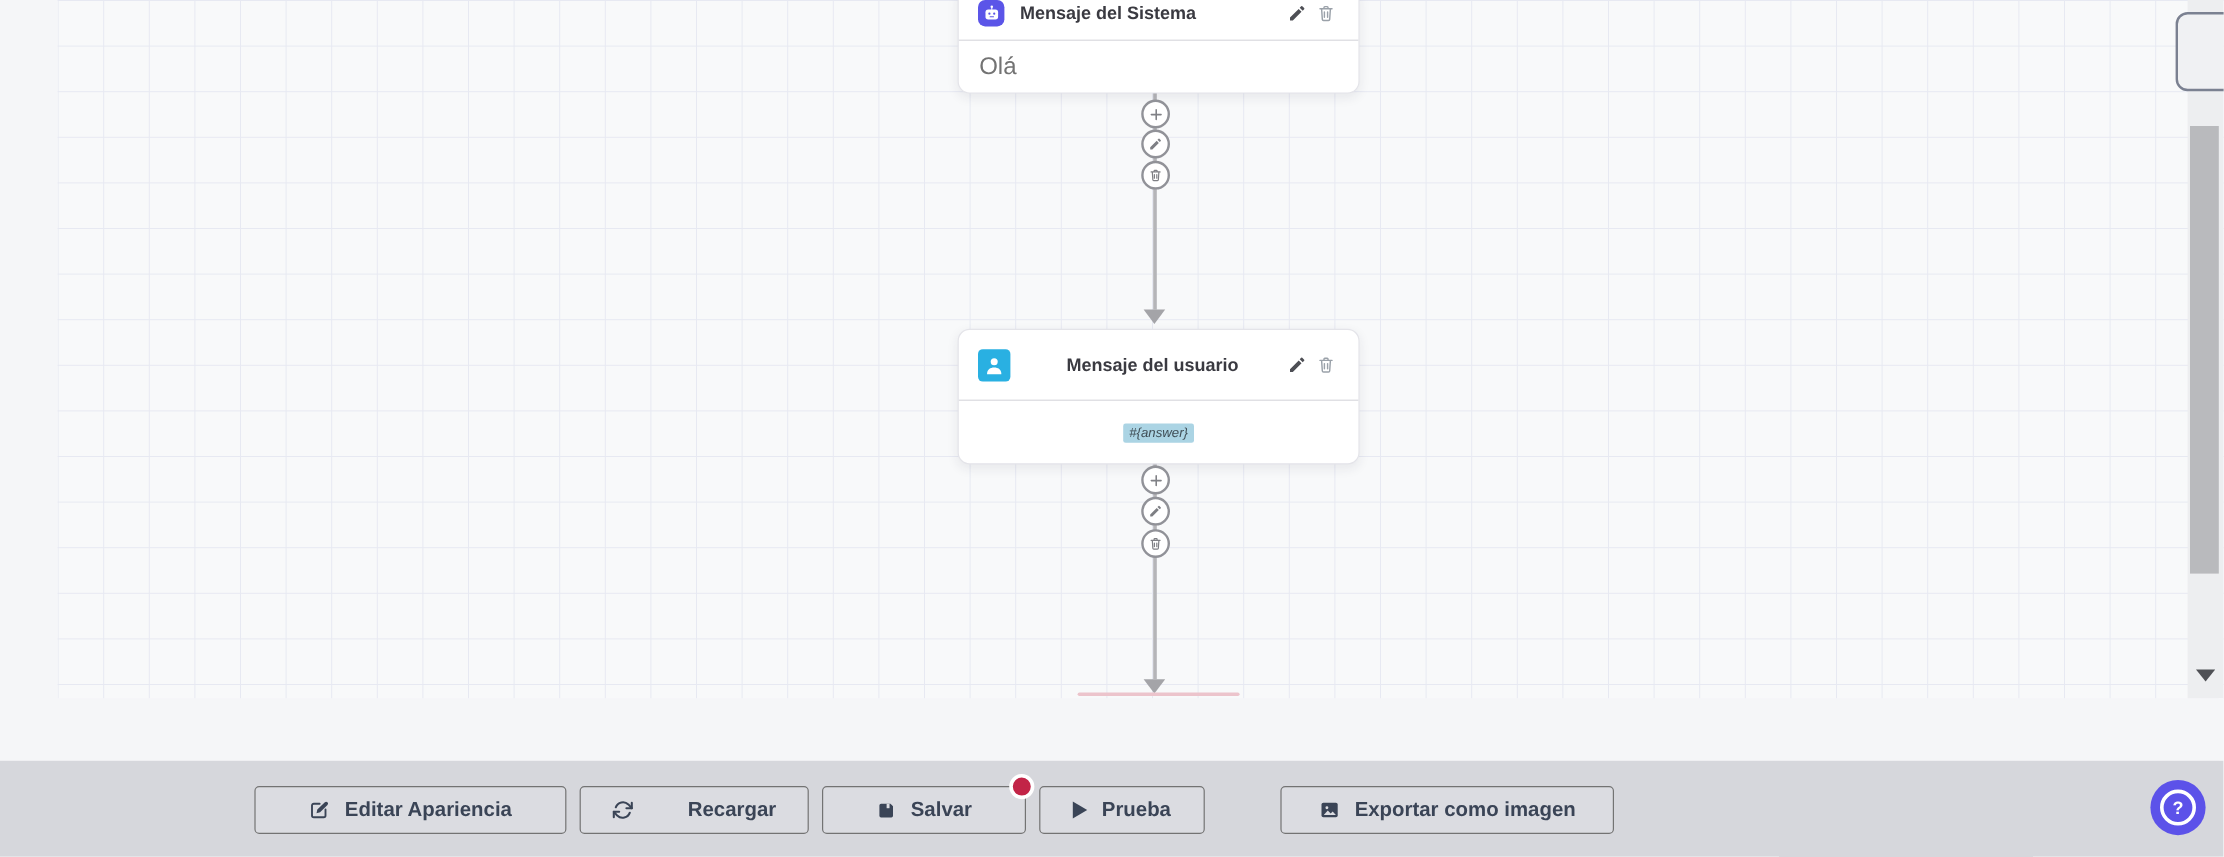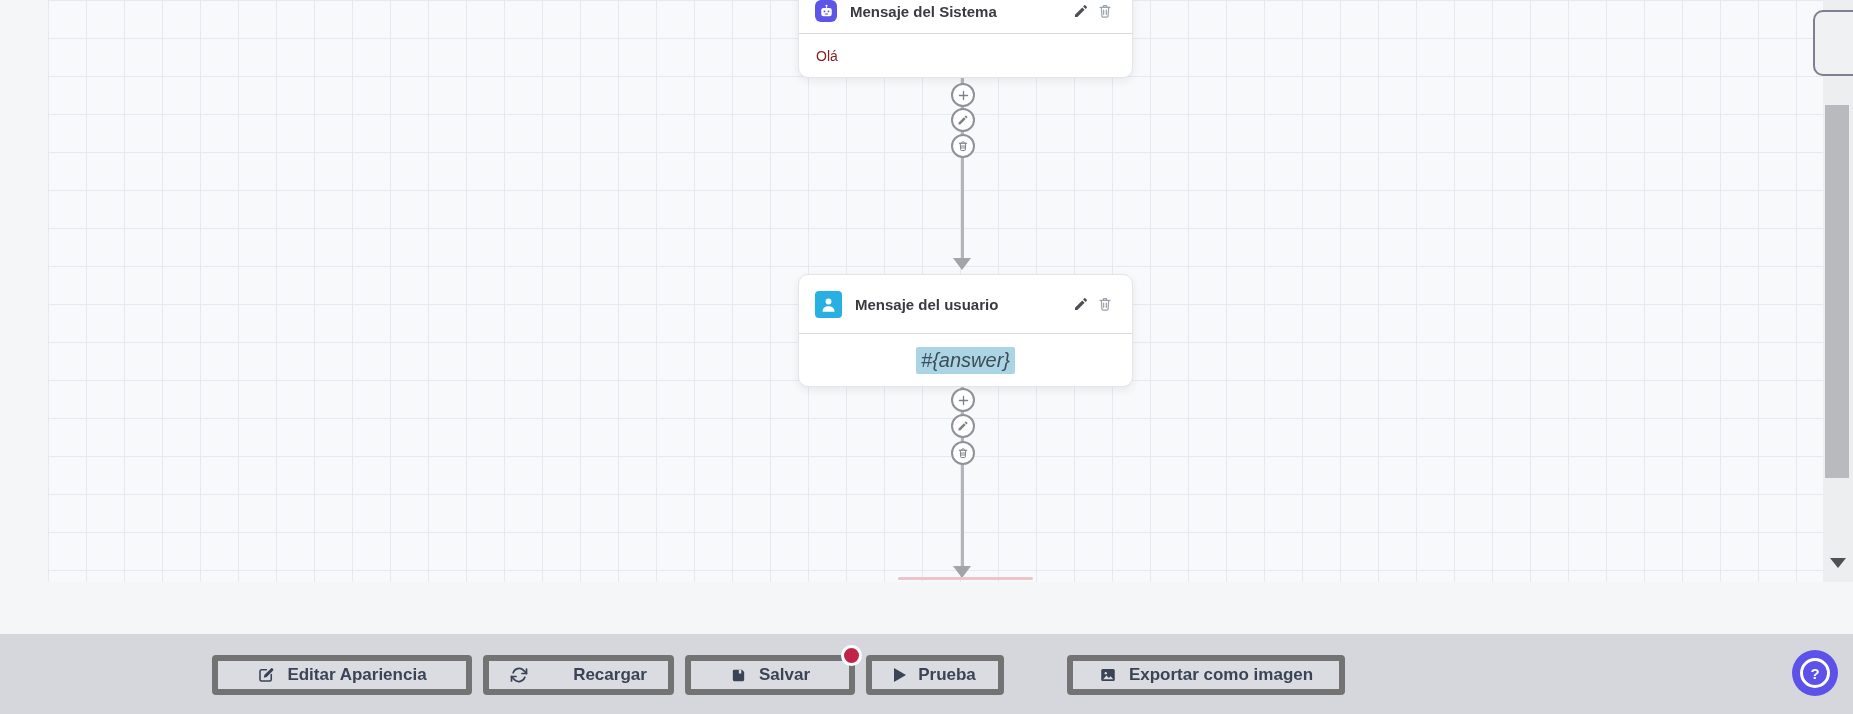--- a/index.html
+++ b/index.html
@@ -33,44 +33,44 @@
   }
   .card-header{
     display:flex;align-items:center;
     padding:0 18px 0 16px;
     border-bottom:1px solid #d9d9de;
     box-sizing:border-box;
   }
   .card-system{top:-12px;height:90px;}
   .card-system .card-header{height:45px;}
   .card-user{top:274px;height:113px;}
-  .card-user .card-header{height:59px;}
+  .card-user .card-header{height:59px;text-align:center;}
   .node-icon{
     display:flex;align-items:center;justify-content:center;
     flex:0 0 auto;border-radius:6px;
   }
   .node-icon.sys{width:22px;height:22px;background:#5b55e8;border-radius:6px;}
   .node-icon.usr{width:27px;height:27px;background:#29b0e2;border-radius:4px;}
   .card-title{
     flex:1;margin-left:13px;
     font-size:15px;font-weight:bold;color:#3a3a41;
     white-space:nowrap;overflow:hidden;
   }
   .hdr-action{display:flex;align-items:center;justify-content:center;
     width:18px;height:18px;margin-left:6px;cursor:pointer;}
   .card-body-left{
     height:44px;display:flex;align-items:center;
-    padding:0 17px;font-size:14px;color:#7f1d1d;
+    padding:0 17px;font-size:20px;color:#737373;
   }
   .card-body-center{
     height:53px;display:flex;align-items:center;justify-content:center;
   }
   .var-chip{
     background:#abd4e4;color:#3f4d55;
-    font-style:italic;font-size:20px;
+    font-style:italic;font-size:11px;
     padding:2px 5px;border-radius:2px;
   }
   
   .vline{position:absolute;left:913px;width:3px;background:#b5b5b8;z-index:1;}
   .vline.l1{top:70px;height:188px;}
   .vline.l2{top:380px;height:186px;}
   .arrowhead{
     position:absolute;left:905px;width:0;height:0;z-index:1;
     border-left:9px solid transparent;border-right:9px solid transparent;
     border-top:12px solid #a4a4a8;
@@ -101,21 +101,21 @@
     position:absolute;left:1813px;top:10px;width:52px;height:62px;
     border:2px solid #7b8191;border-radius:10px;background:#f0f1f3;z-index:5;
   }
   .right-strip{position:absolute;left:1849px;top:582px;width:4px;height:132px;background:#fbfbfd;}
   
   .band-light{position:absolute;left:0;top:582px;width:100%;height:52px;background:#f5f6f8;}
   .toolbar{position:absolute;left:0;top:634px;width:100%;height:80px;background:#d6d7dc;}
   .toolbar-row{position:absolute;left:212px;top:21px;display:flex;}
   .btn{
     height:40px;box-sizing:border-box;
-    border:6px solid #737373;border-radius:4px;
+    border:1px solid #737373;border-radius:4px;
     background:#dbdce1;color:#3a4456;
     font-family:"Liberation Sans",sans-serif;
     font-size:17px;font-weight:bold;
     display:flex;align-items:center;justify-content:center;
     gap:12px;cursor:pointer;padding:0;
   }
   .btn.primary{background:#5b51e8;border-color:#5b51e8;color:#fff;}
   .play-tri{
     width:0;height:0;display:inline-block;
     border-top:7px solid transparent;border-bottom:7px solid transparent;

